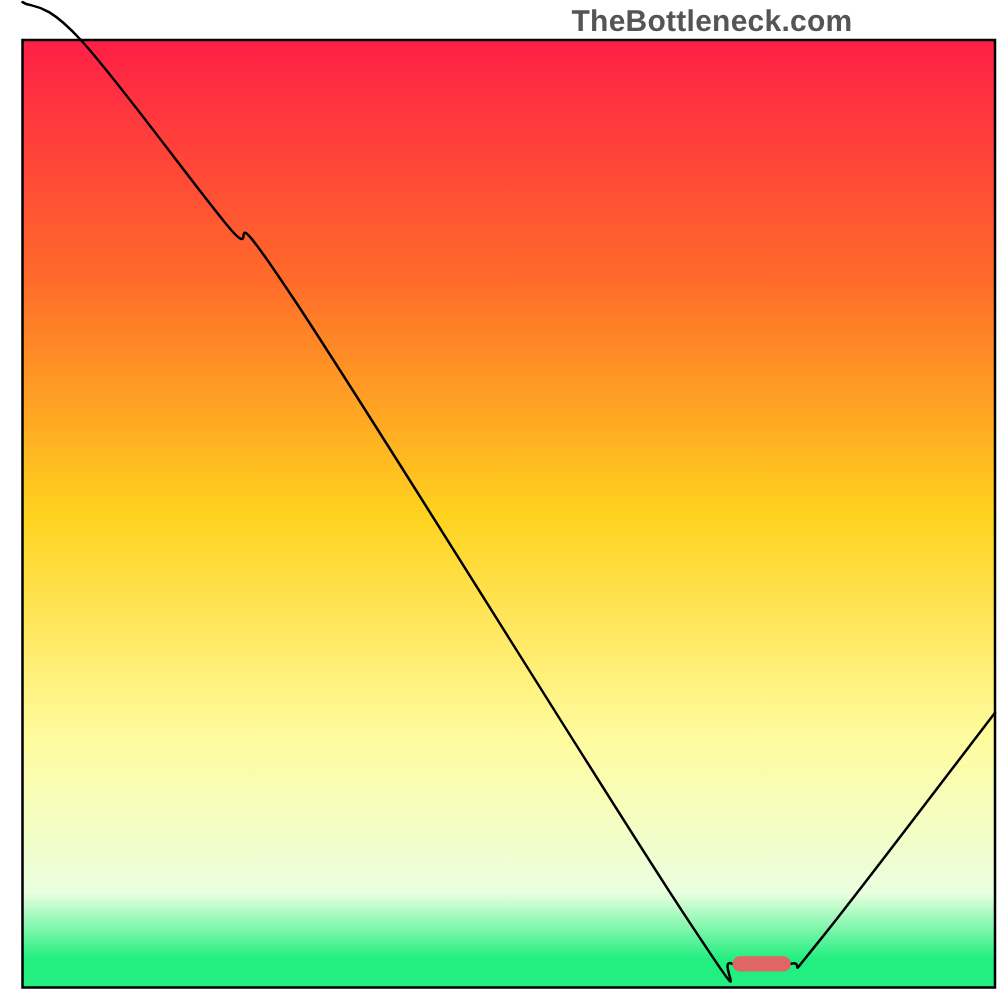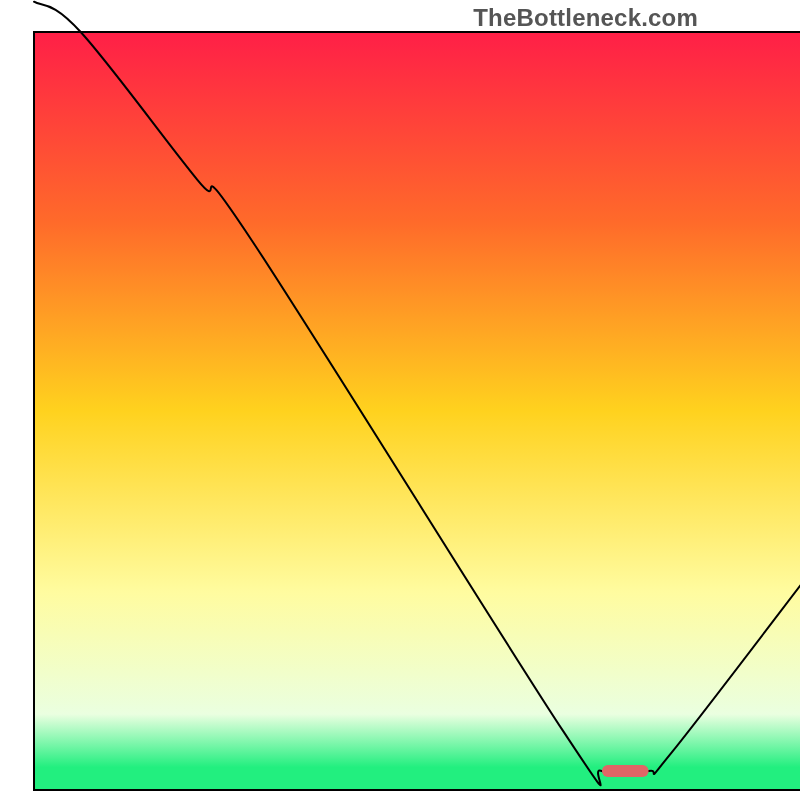--- a/index.html
+++ b/index.html
@@ -8,21 +8,20 @@
     width: 800px;
     height: 800px;
     overflow: hidden;
     font-family: Arial, Helvetica, sans-serif;
     background: #fff;
   }
   .chart-wrap {
     position: relative;
     width: 692px;
     height: 800px;
-    padding-left: 16px;
   }
   .watermark {
     position: absolute;
     top: 4px;
     right: 10px;
     font-size: 24px;
     font-weight: bold;
     color: #555;
     font-family: Arial, Helvetica, sans-serif;
     letter-spacing: 0.2px;

